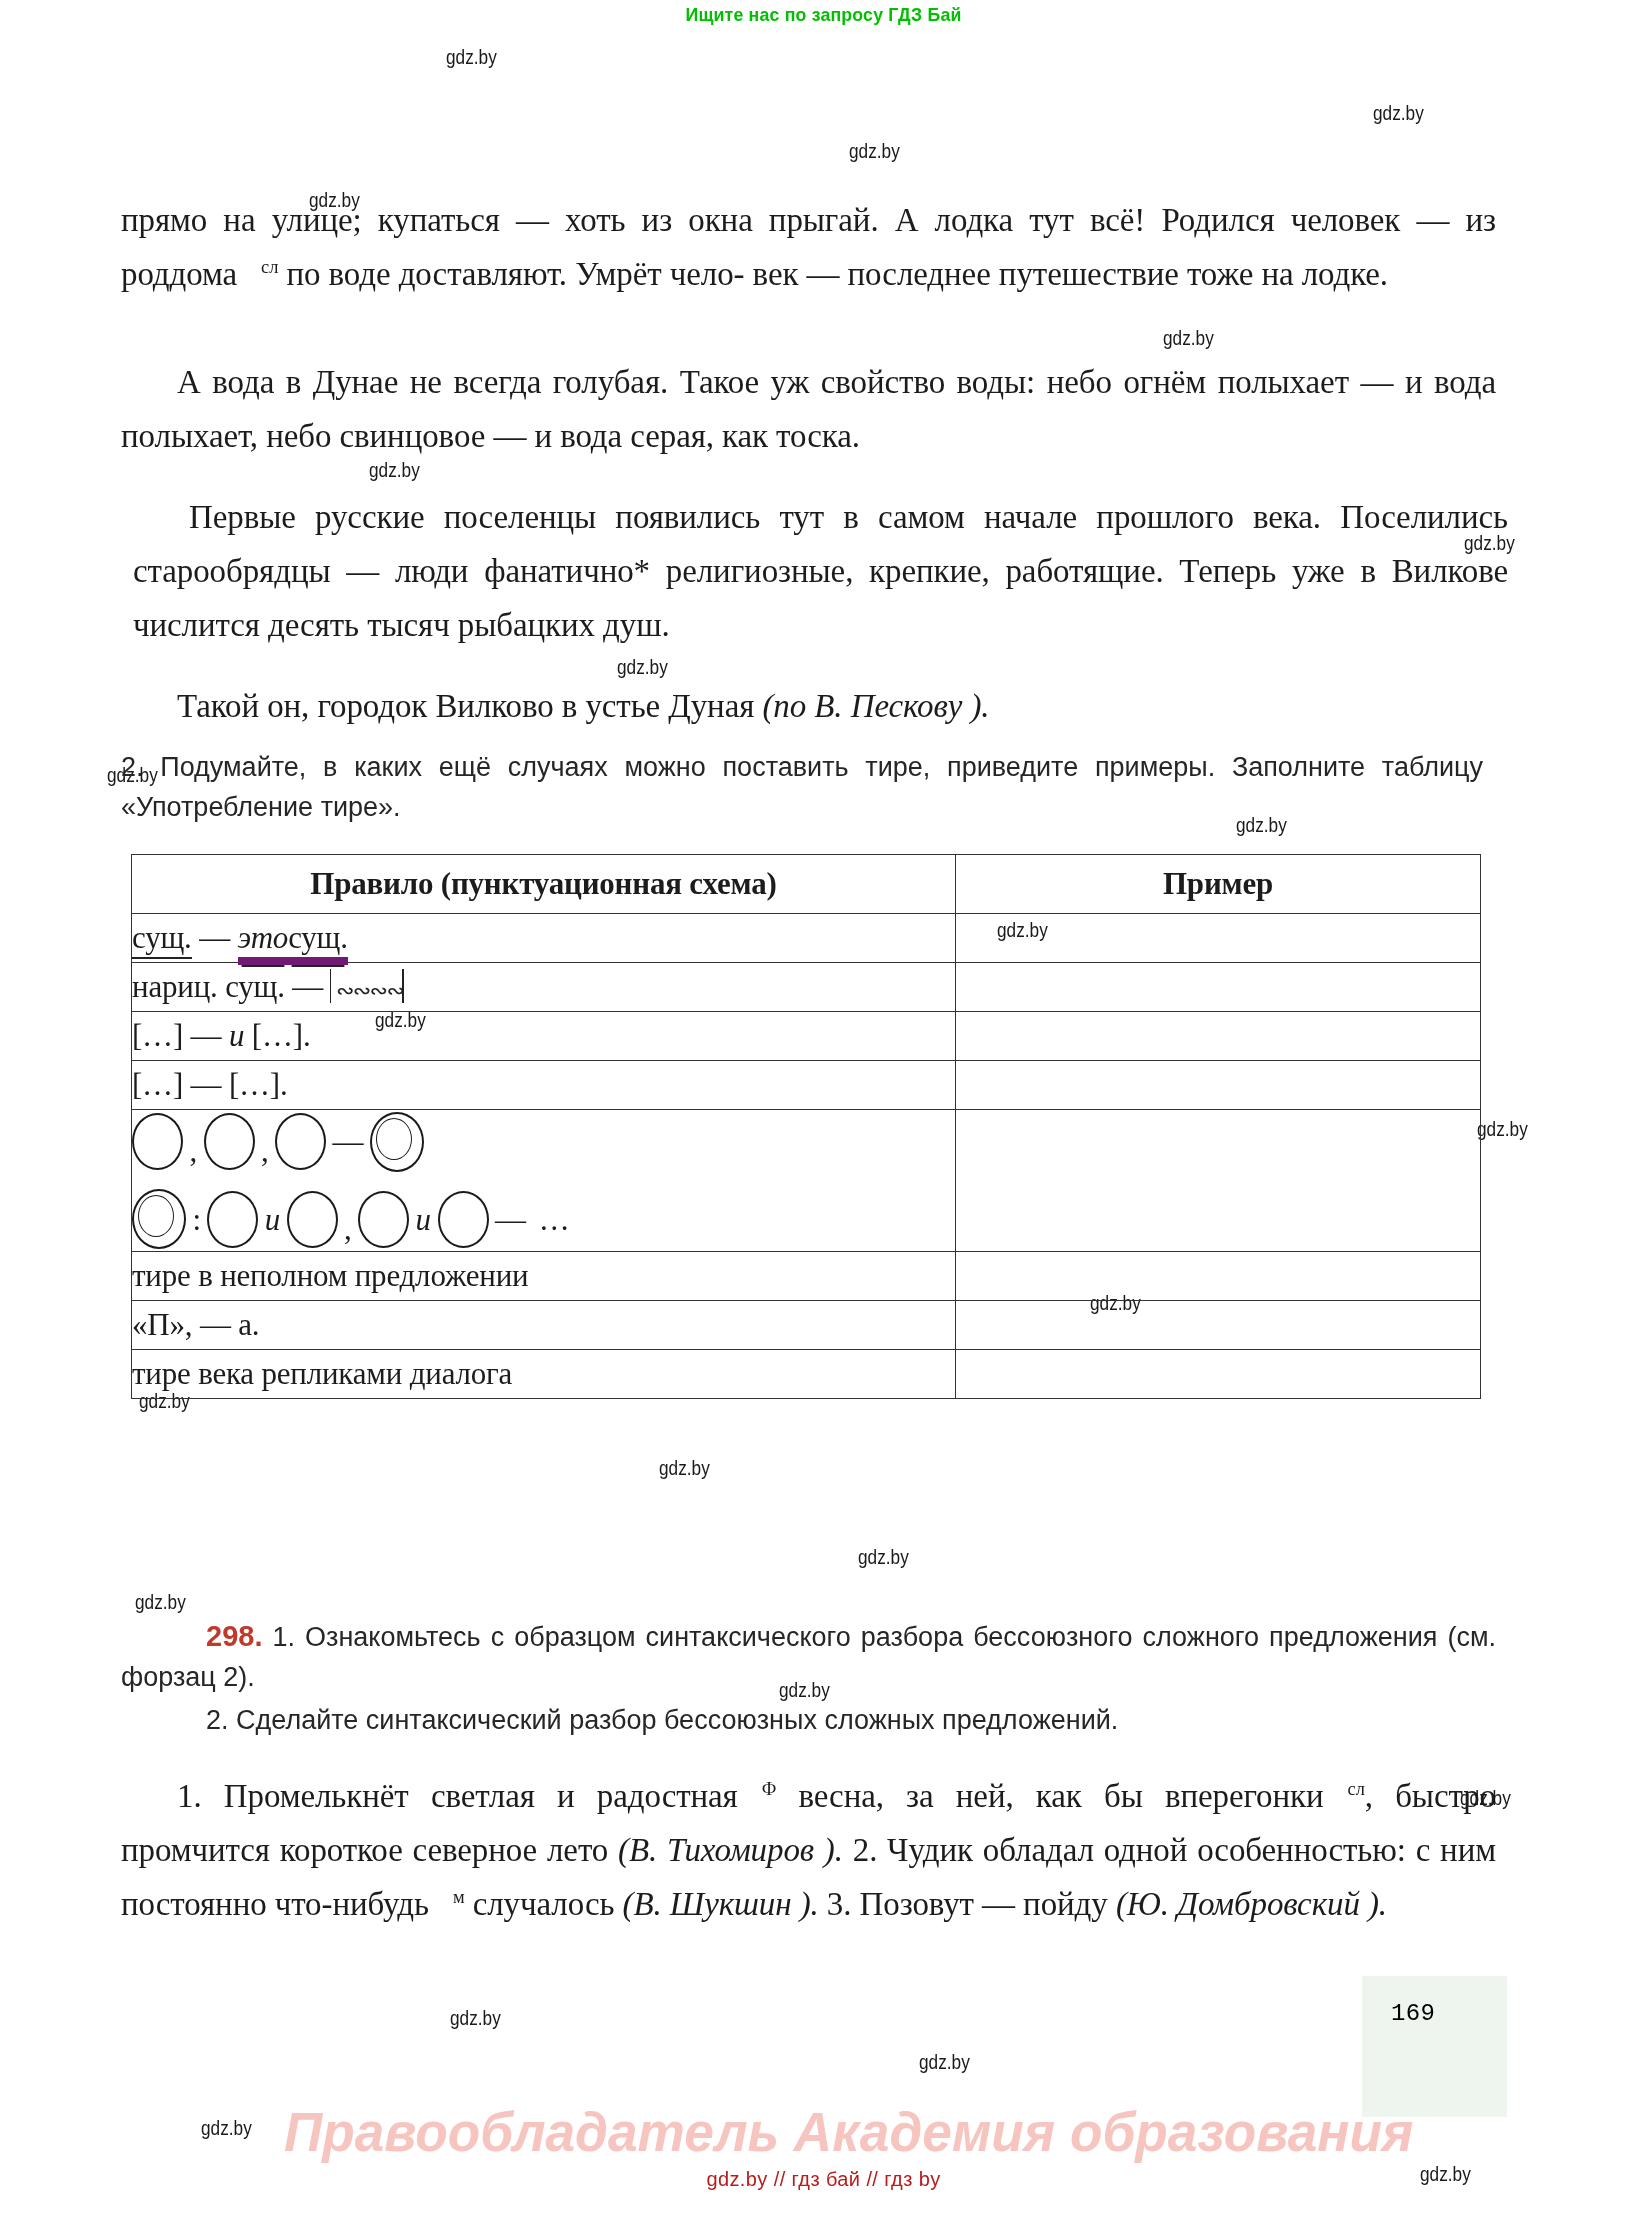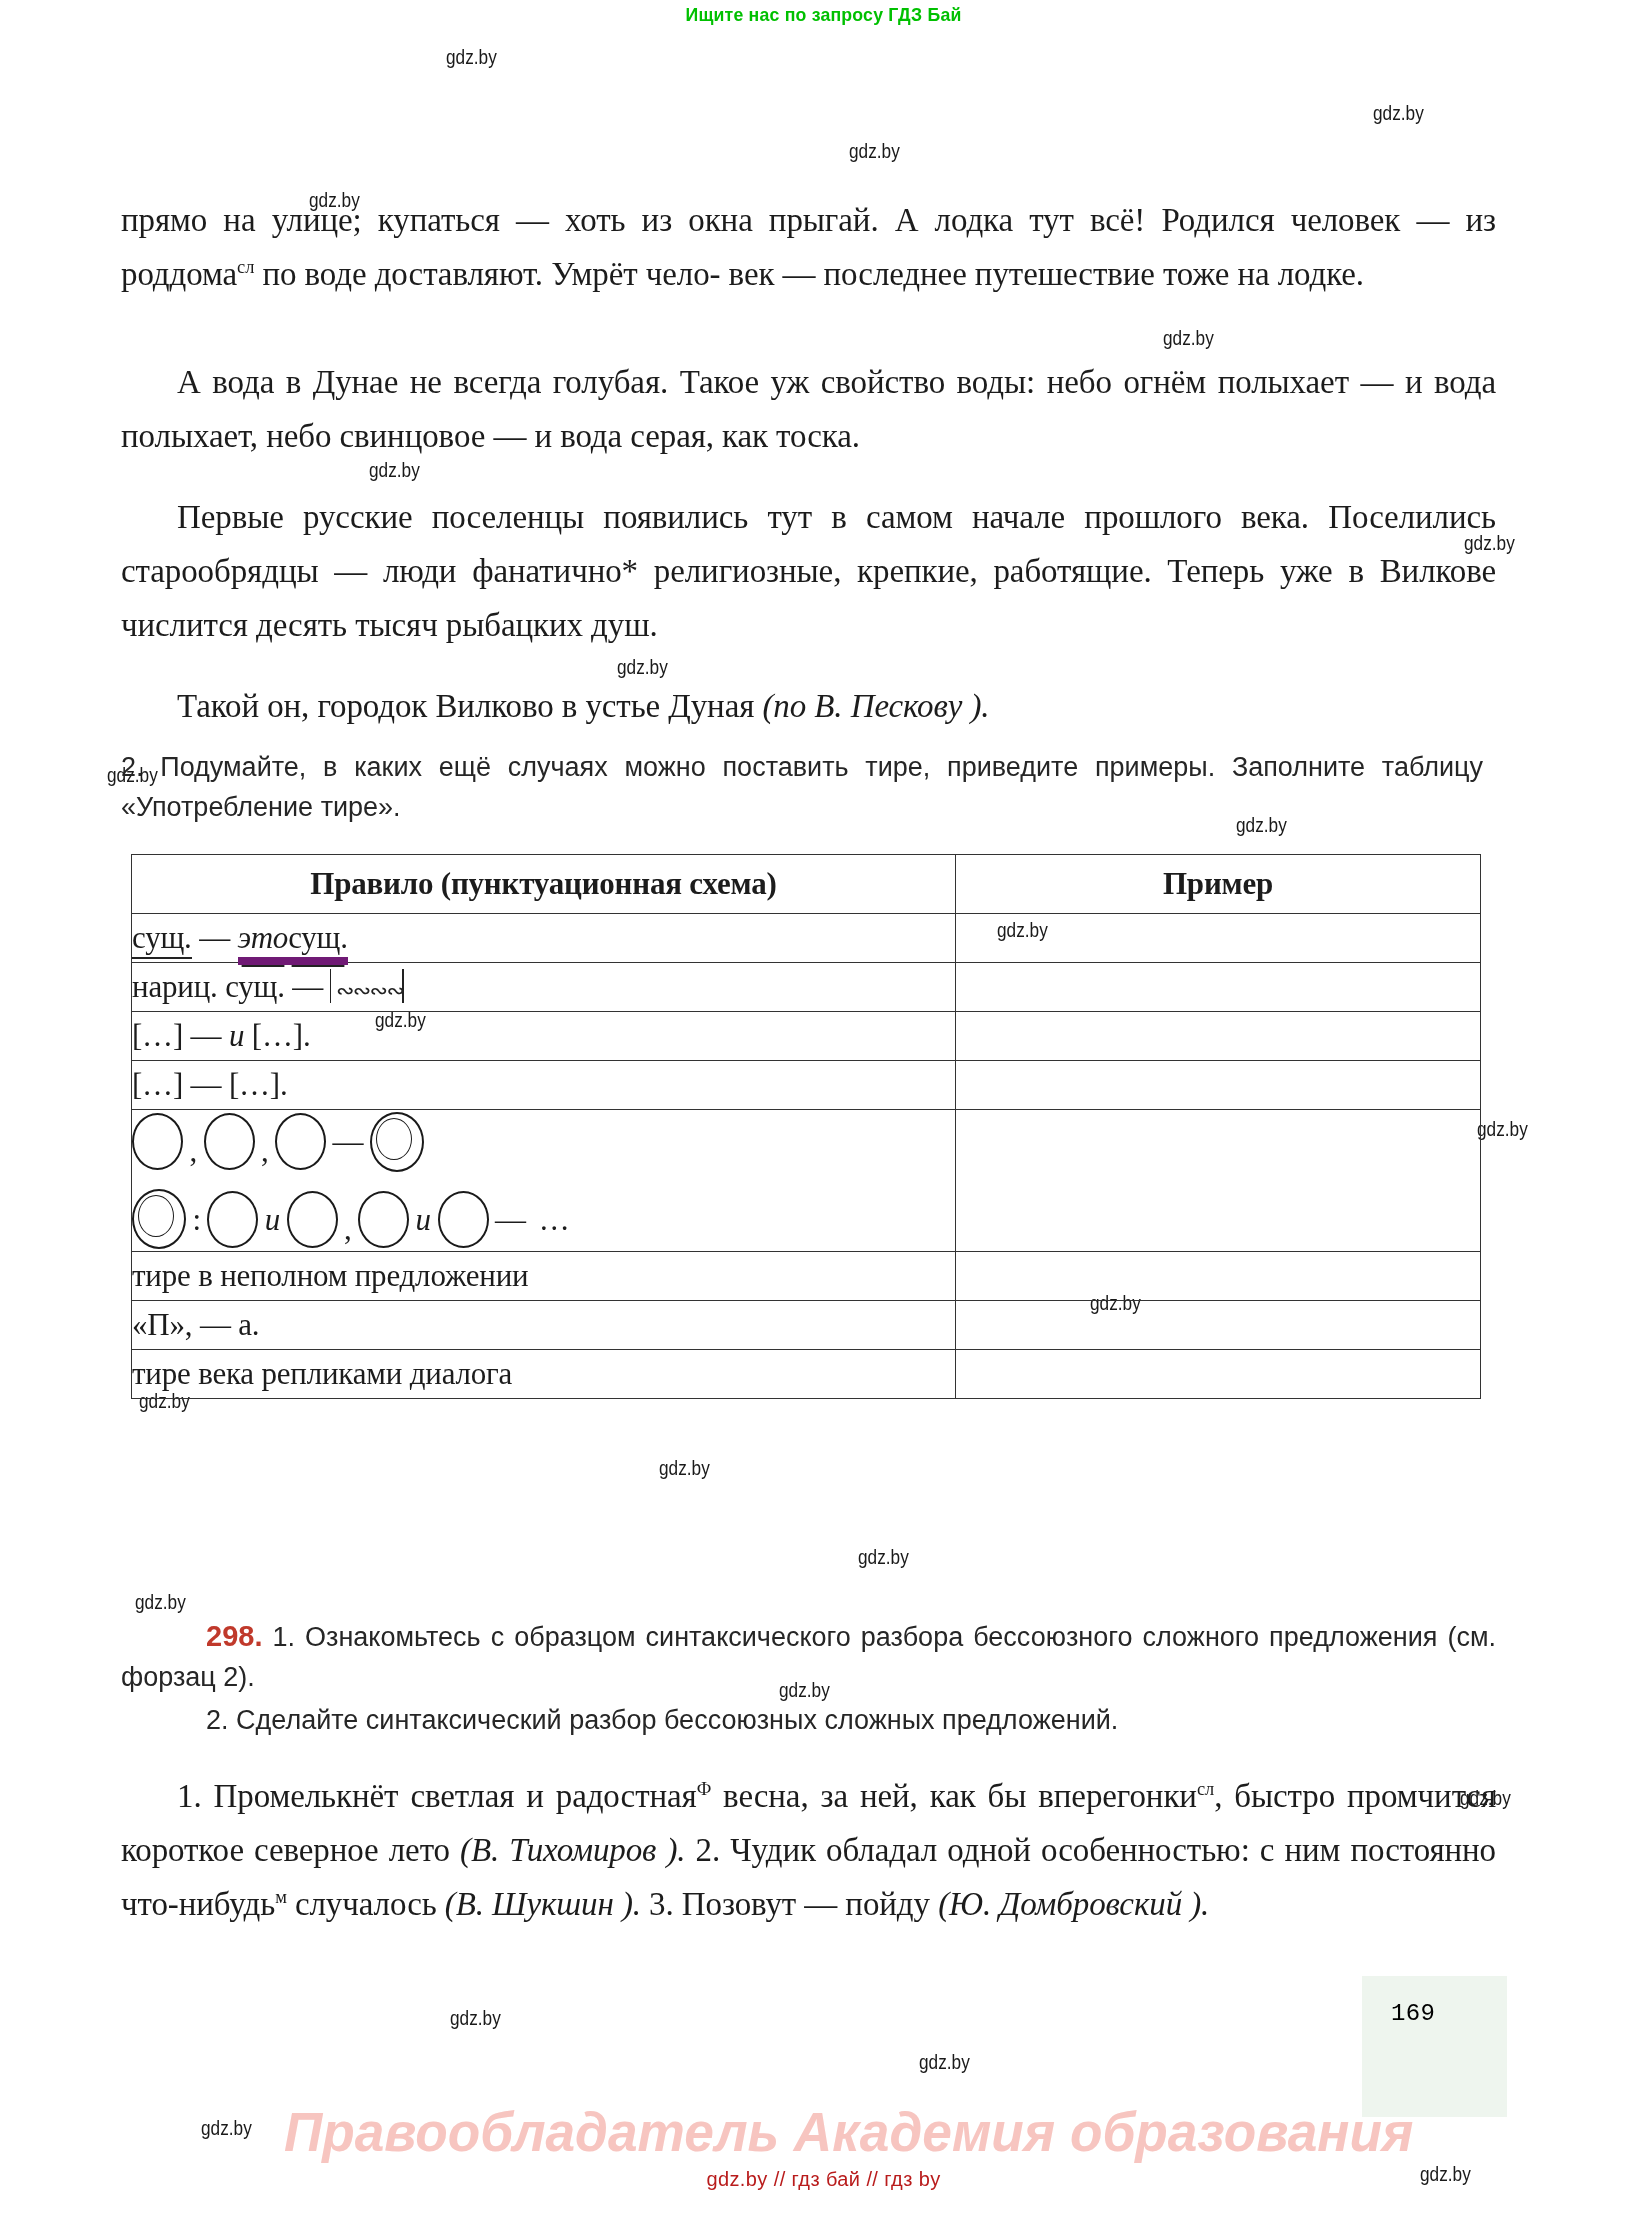--- a/index.html
+++ b/index.html
@@ -111,20 +111,21 @@
     line-height: 40px;
     text-align: justify;
     text-align-last: left;
     color: #262626;
   }
 
   sup.mark {
     font-size: 0.56em;
     vertical-align: super;
     line-height: 0;
+    margin-left: 24px;
   }
   .ital { font-style: italic; }
 
   
   .tbl {
     position: absolute;
     left: 131px;
     top: 854px;
     width: 1349px;
     border-collapse: collapse;
@@ -278,21 +279,21 @@
 <div class="col">
 
   <div class="serif-par" style="position:absolute; top:193px; left:0; width:1375px;">
     <span>прямо на улице; купаться — хоть из окна прыгай. А лодка тут всё!</span>
     <span>Родился человек — из роддома</span><sup class="mark">сл</sup><span> по воде доставляют. Умрёт чело-</span>
     <span>век — последнее путешествие тоже на лодке.</span>
   </div>
 
   <div class="serif-par indent" style="position:absolute; top:355px; left:0; width:1375px;">А вода в Дунае не всегда голубая. Такое уж свойство воды: небо огнём полыхает — и вода полыхает, небо свинцовое — и вода серая, как тоска.</div>
 
-  <div class="serif-par indent" style="position:absolute; top:490px; left:0; width:1375px;">Первые русские поселенцы появились тут в самом начале прошлого века. Поселились старообрядцы — люди фанатично* религиозные, крепкие, работящие. Теперь уже в Вилкове числится десять тысяч рыбацких душ.</div>
+  <div class="serif-par indent" style="position:absolute; top:490px; left:12px; width:1375px;">Первые русские поселенцы появились тут в самом начале прошлого века. Поселились старообрядцы — люди фанатично* религиозные, крепкие, работящие. Теперь уже в Вилкове числится десять тысяч рыбацких душ.</div>
 
   <div class="serif-par indent" style="position:absolute; top:679px; left:0; width:1375px;">
     <span>Такой он, городок Вилково в устье Дуная </span><span class="ital">(по В. Пескову ).</span>
   </div>
 
   <div class="sans-par" style="position:absolute; top:747px; left:0; width:1362px;">2. Подумайте, в каких ещё случаях можно поставить тире, приведите примеры. Заполните таблицу «Употребление тире».</div>
 
 </div>
 
 <table class="tbl">

